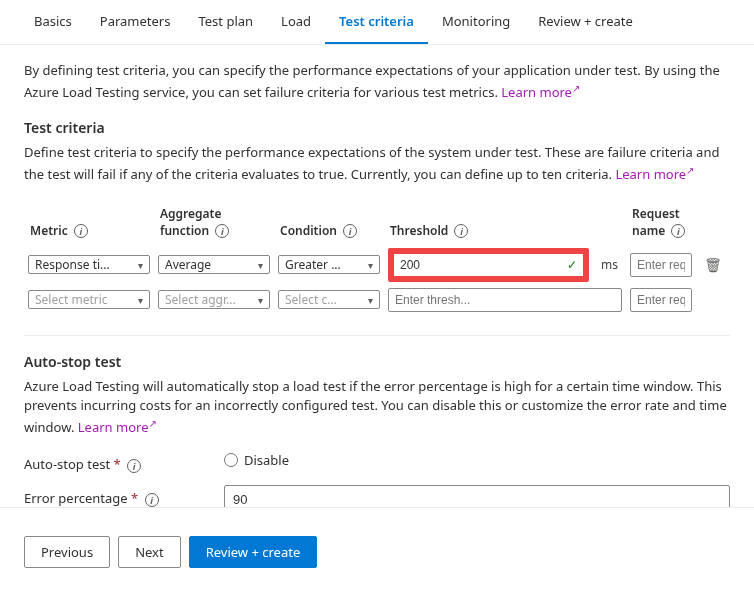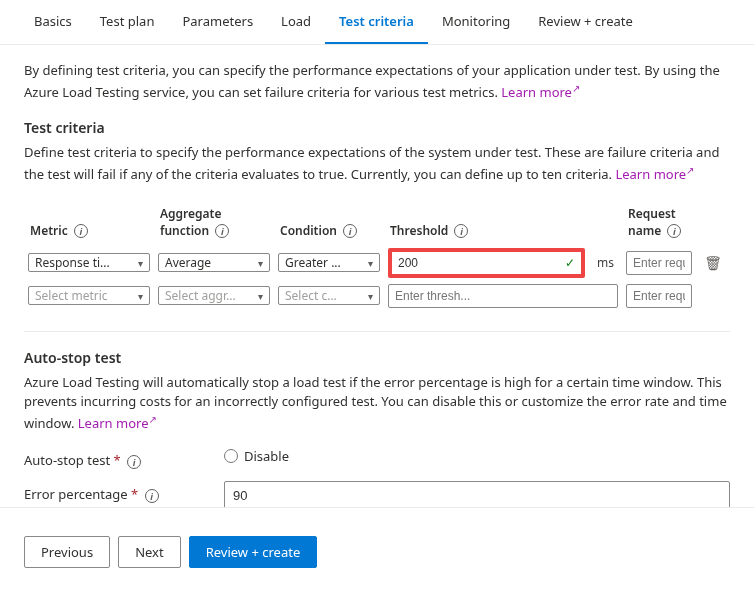--- a/index.html
+++ b/index.html
@@ -135,21 +135,21 @@
       outline: none;
     }
     .text-input.placeholder-style {
       color: #a19f9d;
     }
 
     
     .threshold-wrapper {
       display: flex;
       align-items: center;
-      border: 4px solid #ef4444;
+      border: 6px solid #ef4444;
       border-radius: 2px;
       background: #fff;
       overflow: hidden;
       width: 100%;
     }
     .threshold-value {
       flex: 1;
       border: none;
       padding: 4px 6px;
       font-size: 12px;
@@ -299,22 +299,22 @@
       color: #404040;
       padding: 0 4px;
       white-space: nowrap;
     }
   </style>
 </head>
 <body>
 
 <nav class="nav-tabs">
   <div class="nav-tab">Basics</div>
+  <div class="nav-tab">Parameters</div>
   <div class="nav-tab">Test plan</div>
-  <div class="nav-tab">Parameters</div>
   <div class="nav-tab">Load</div>
   <div class="nav-tab active">Test criteria</div>
   <div class="nav-tab">Monitoring</div>
   <div class="nav-tab">Review + create</div>
 </nav>
 
 <div class="main-content">
 
   <p class="info-description">
     <span>By defining test criteria, you can specify the performance expectations of your application under test. By using the Azure Load Testing service, you can set failure criteria for various test metrics.</span>

